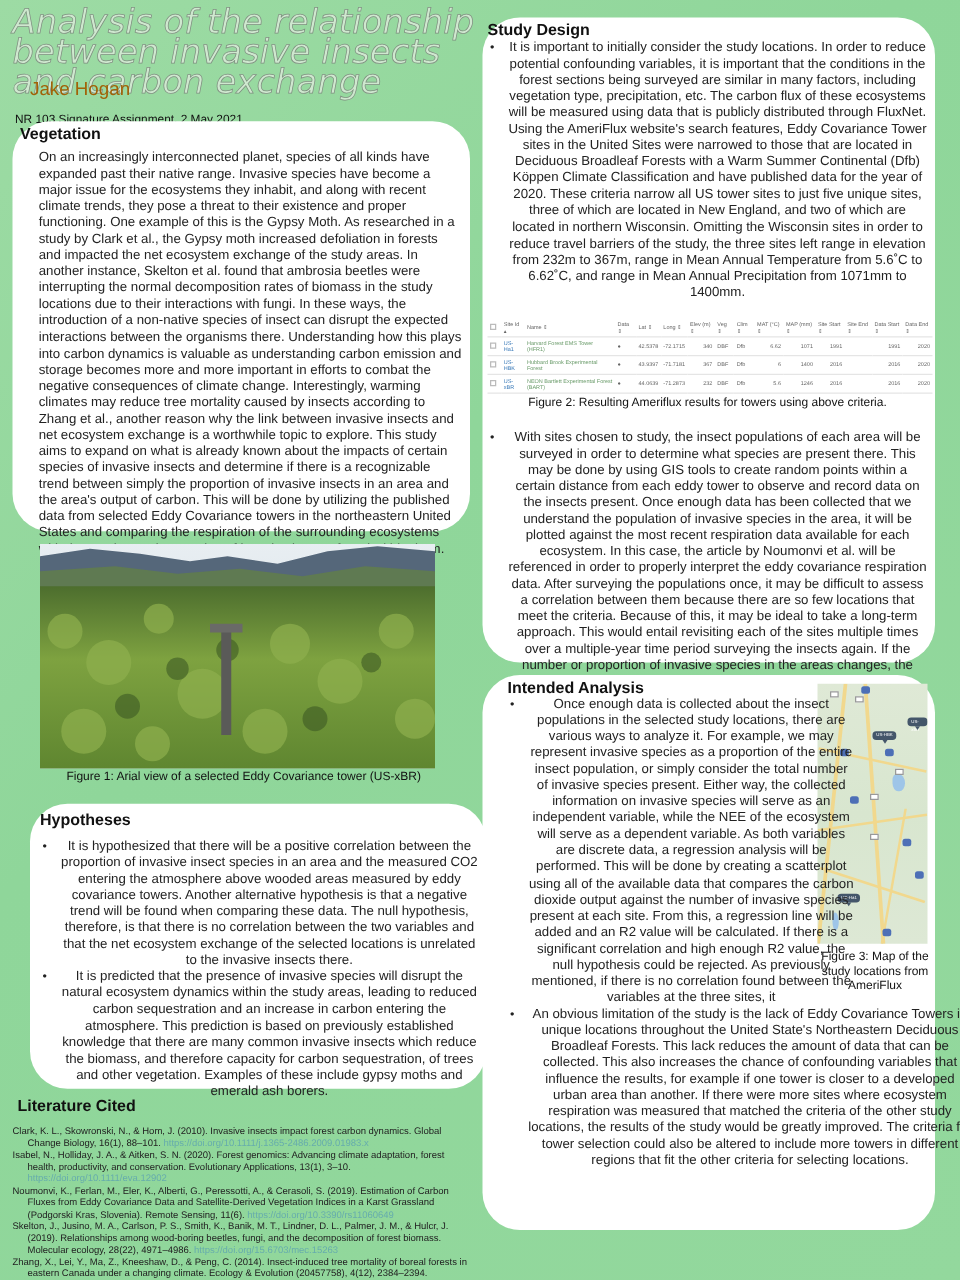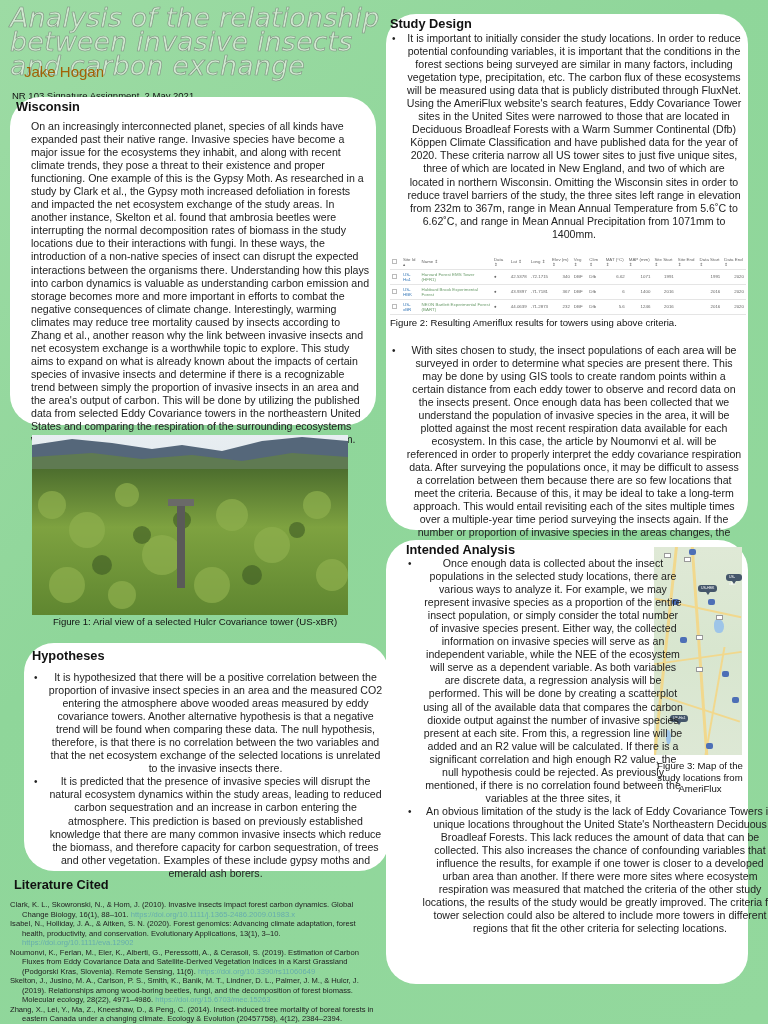--- a/index.html
+++ b/index.html
@@ -42,21 +42,21 @@
   .ref .link { color: #4a90b8; opacity: 0.6; }
 
   #study-design { left: 386px; top: 14px; width: 362px; height: 516px; padding: 2px 6px 0 4px; }
   #study-design ul { margin-top: 1px; }
   .sd-table { margin: 14px 0 0 0; width: 356px; border-collapse: collapse; font-size: 4.4px; color: #666; }
   .sd-table th, .sd-table td { border-bottom: 1px solid #e5e5e5; padding: 2px 2px; text-align: left; vertical-align: middle; font-weight: normal; }
   .sd-table td.num { text-align: right; }
   .sd-table .sitelink { color: #3a7ab8; }
   .sd-table .name { color: #6b9c6b; }
   .chk { display: inline-block; width: 5px; height: 5px; border: 1px solid #bbb; margin-right: 2px; vertical-align: middle; }
-  .fig2-cap { font-size: 9.6px; color: #111; margin: 2px 0 0 0; }
+  .fig2-cap { text-align: center; font-size: 9.6px; color: #111; margin: 2px 0 0 0; }
   #study-design ul.second { margin-top: 16px; }
 
   #analysis { left: 386px; top: 540px; width: 362px; height: 444px; padding: 2px 6px 0 20px; }
   #map {
     position: absolute; left: 268px; top: 7px; width: 88px; height: 208px;
     background: linear-gradient(180deg, #dfe9d6 0%, #d8e6cf 50%, #dde8d5 100%);
     overflow: hidden;
   }
   .map-cap { position: absolute; left: 268px; top: 220px; width: 92px; text-align: center; font-size: 9.6px; line-height: 11.5px; color: #111; }
   .analysis-wrap { width: 262px; }
@@ -70,21 +70,21 @@
   .lake { position: absolute; background: #9ec5e8; border-radius: 40% 60% 50% 50%; }
 </style>
 </head>
 <body>
 
 <div class="title">Analysis of the relationship between invasive insects and carbon exchange</div>
 <div class="author">Jake Hogan</div>
 <div class="course">NR 103 Signature Assignment, 2 May 2021</div>
 
 <section class="panel" id="background">
-  <h2>Wisconsin</h2>
+  <h2>Vegetation</h2>
   <p class="body-text">On an increasingly interconnected planet, species of all kinds have expanded past their native range. Invasive species have become a major issue for the ecosystems they inhabit, and along with recent climate trends, they pose a threat to their existence and proper functioning. One example of this is the Gypsy Moth. As researched in a study by Clark et al., the Gypsy moth increased defoliation in forests and impacted the net ecosystem exchange of the study areas. In another instance, Skelton et al. found that ambrosia beetles were interrupting the normal decomposition rates of biomass in the study locations due to their interactions with fungi. In these ways, the introduction of a non-native species of insect can disrupt the expected interactions between the organisms there. Understanding how this plays into carbon dynamics is valuable as understanding carbon emission and storage becomes more and more important in efforts to combat the negative consequences of climate change. Interestingly, warming climates may reduce tree mortality caused by insects according to Zhang et al., another reason why the link between invasive insects and net ecosystem exchange is a worthwhile topic to explore. This study aims to expand on what is already known about the impacts of certain species of invasive insects and determine if there is a recognizable trend between simply the proportion of invasive insects in an area and the area's output of carbon. This will be done by utilizing the published data from selected Eddy Covariance towers in the northeastern United States and comparing the respiration of the surrounding ecosystems with the number and proportion of invasive insects found within them.</p>
 </section>
 
 <div id="fig1">
   <svg width="316" height="180" viewBox="0 0 316 180">
     <defs>
       <linearGradient id="sky" x1="0" y1="0" x2="0" y2="1">
         <stop offset="0" stop-color="#e8eef2"></stop>
           <stop offset="1" stop-color="#cfd9df"></stop>
       </linearGradient>
@@ -115,21 +115,21 @@
       <circle cx="70" cy="130" r="10"></circle>
         <circle cx="150" cy="85" r="9"></circle>
         <circle cx="220" cy="140" r="10"></circle>
       <circle cx="265" cy="95" r="8"></circle>
         <circle cx="110" cy="100" r="9"></circle>
     </g>
     <rect x="145" y="68" width="8" height="85" fill="#5a5a58"></rect>
     <rect x="136" y="64" width="26" height="7" fill="#6a6a68"></rect>
   </svg>
 </div>
-<div class="fig1-cap">Figure 1: Arial view of a selected Hulcr Covariance tower (US-xBR)</div>
+<div class="fig1-cap">Figure 1: Arial view of a selected Eddy Covariance tower (US-xBR)</div>
 
 <section class="panel" id="hypotheses">
   <h2>Hypotheses</h2>
   <ul class="bullets body-text">
     <li>It is hypothesized that there will be a positive correlation between the proportion of invasive insect species in an area and the measured CO2 entering the atmosphere above wooded areas measured by eddy covariance towers. Another alternative hypothesis is that a negative trend will be found when comparing these data. The null hypothesis, therefore, is that there is no correlation between the two variables and that the net ecosystem exchange of the selected locations is unrelated to the invasive insects there.</li>
     <li>It is predicted that the presence of invasive species will disrupt the natural ecosystem dynamics within the study areas, leading to reduced carbon sequestration and an increase in carbon entering the atmosphere. This prediction is based on previously established knowledge that there are many common invasive insects which reduce the biomass, and therefore capacity for carbon sequestration, of trees and other vegetation. Examples of these include gypsy moths and emerald ash borers.</li>
   </ul>
 </section>
 
 <section id="literature">

